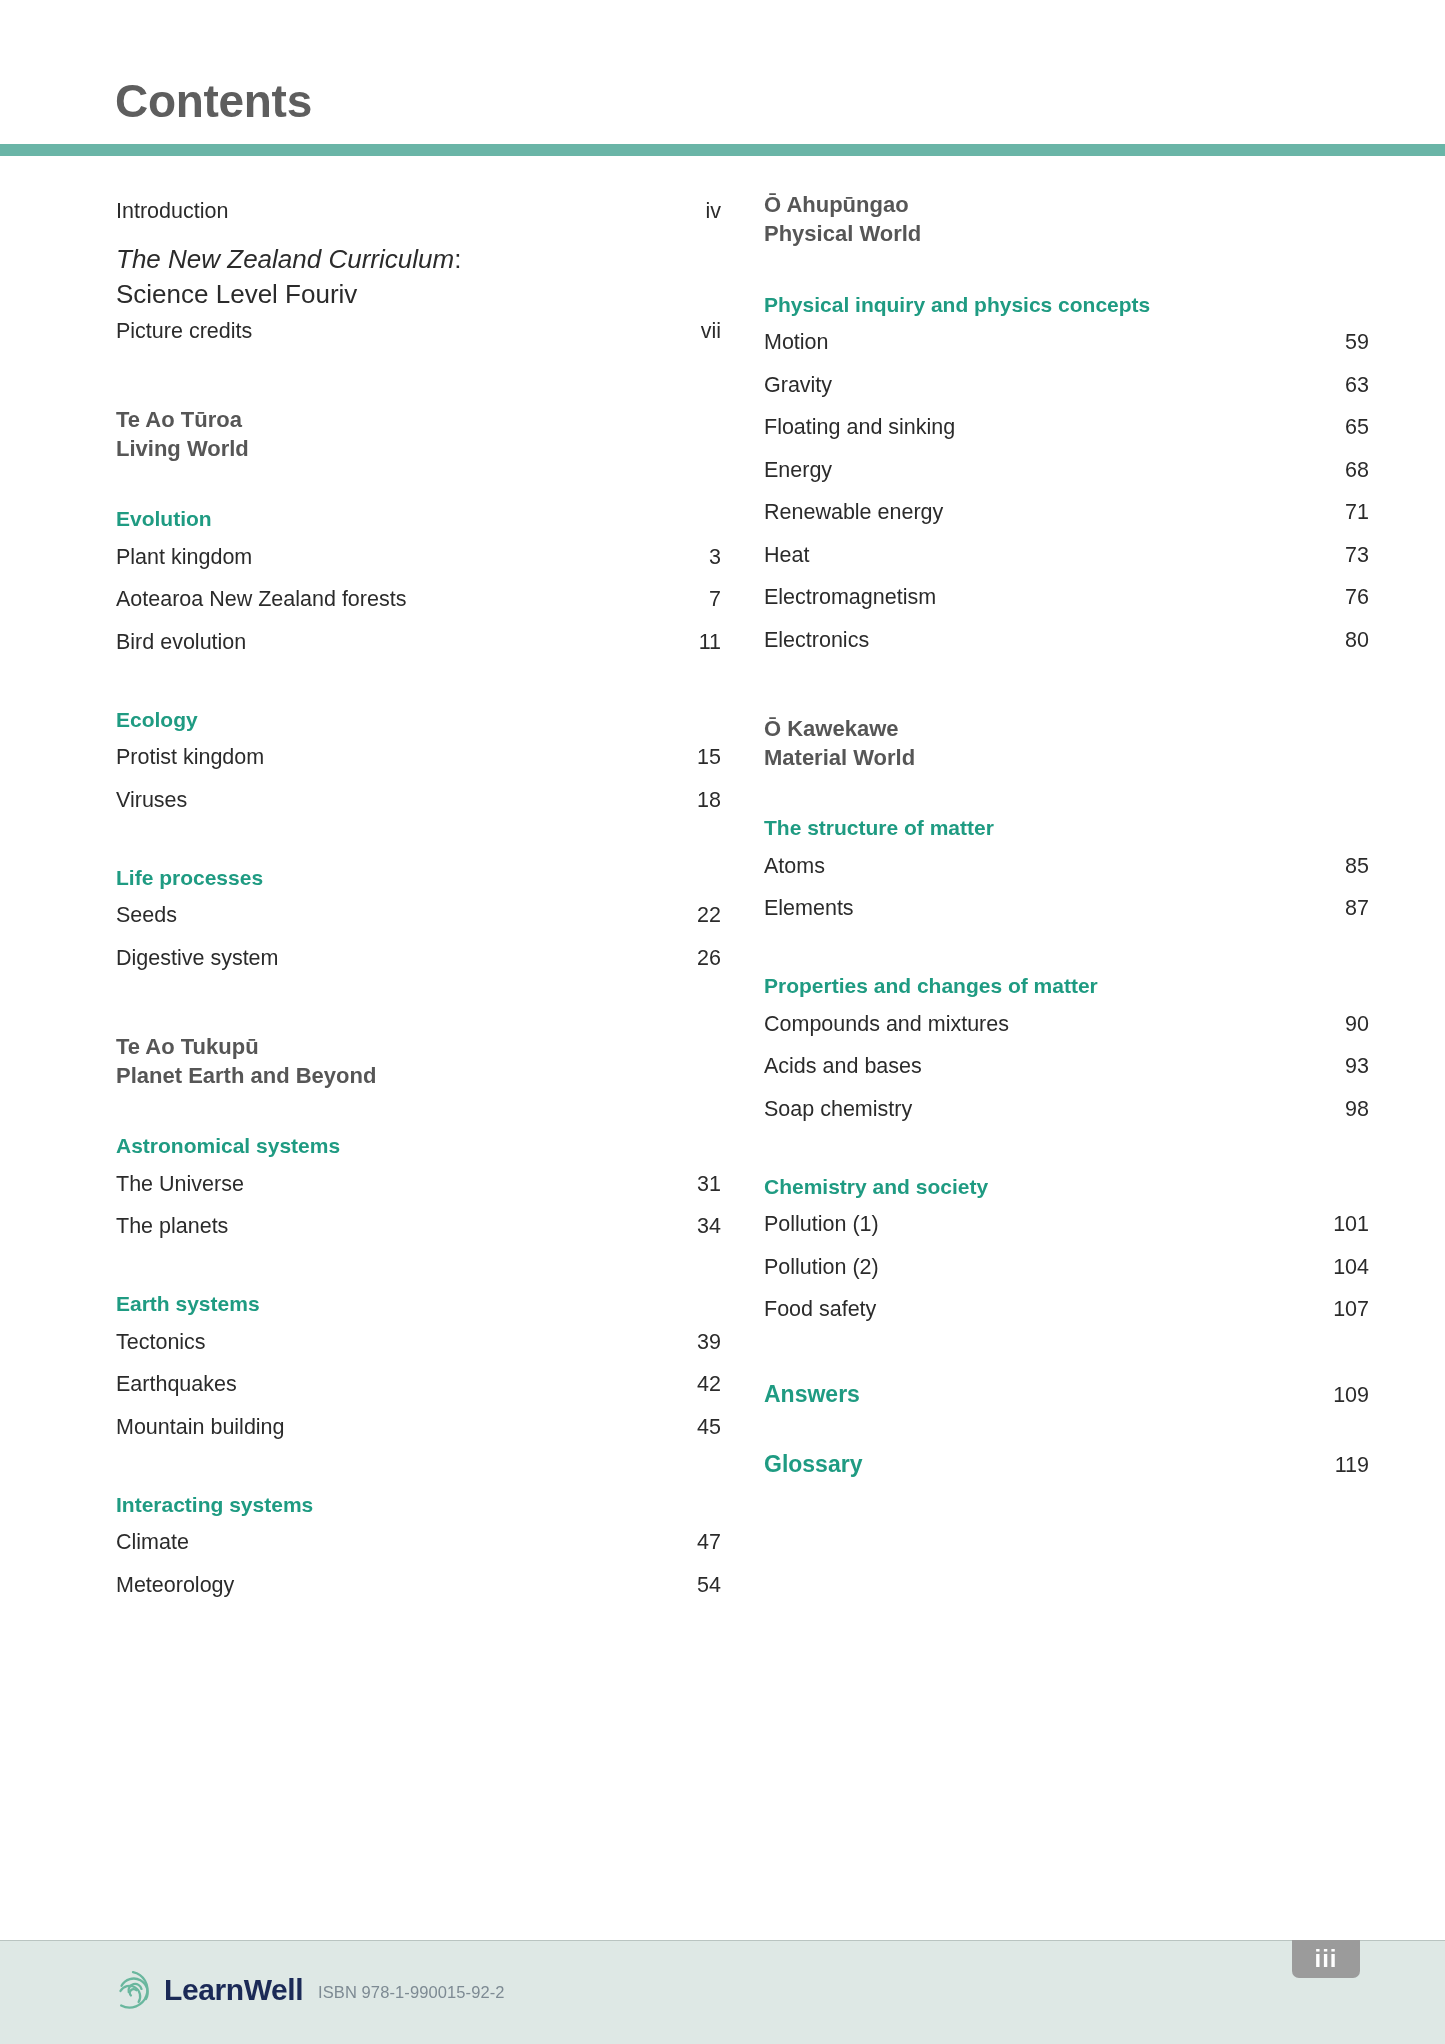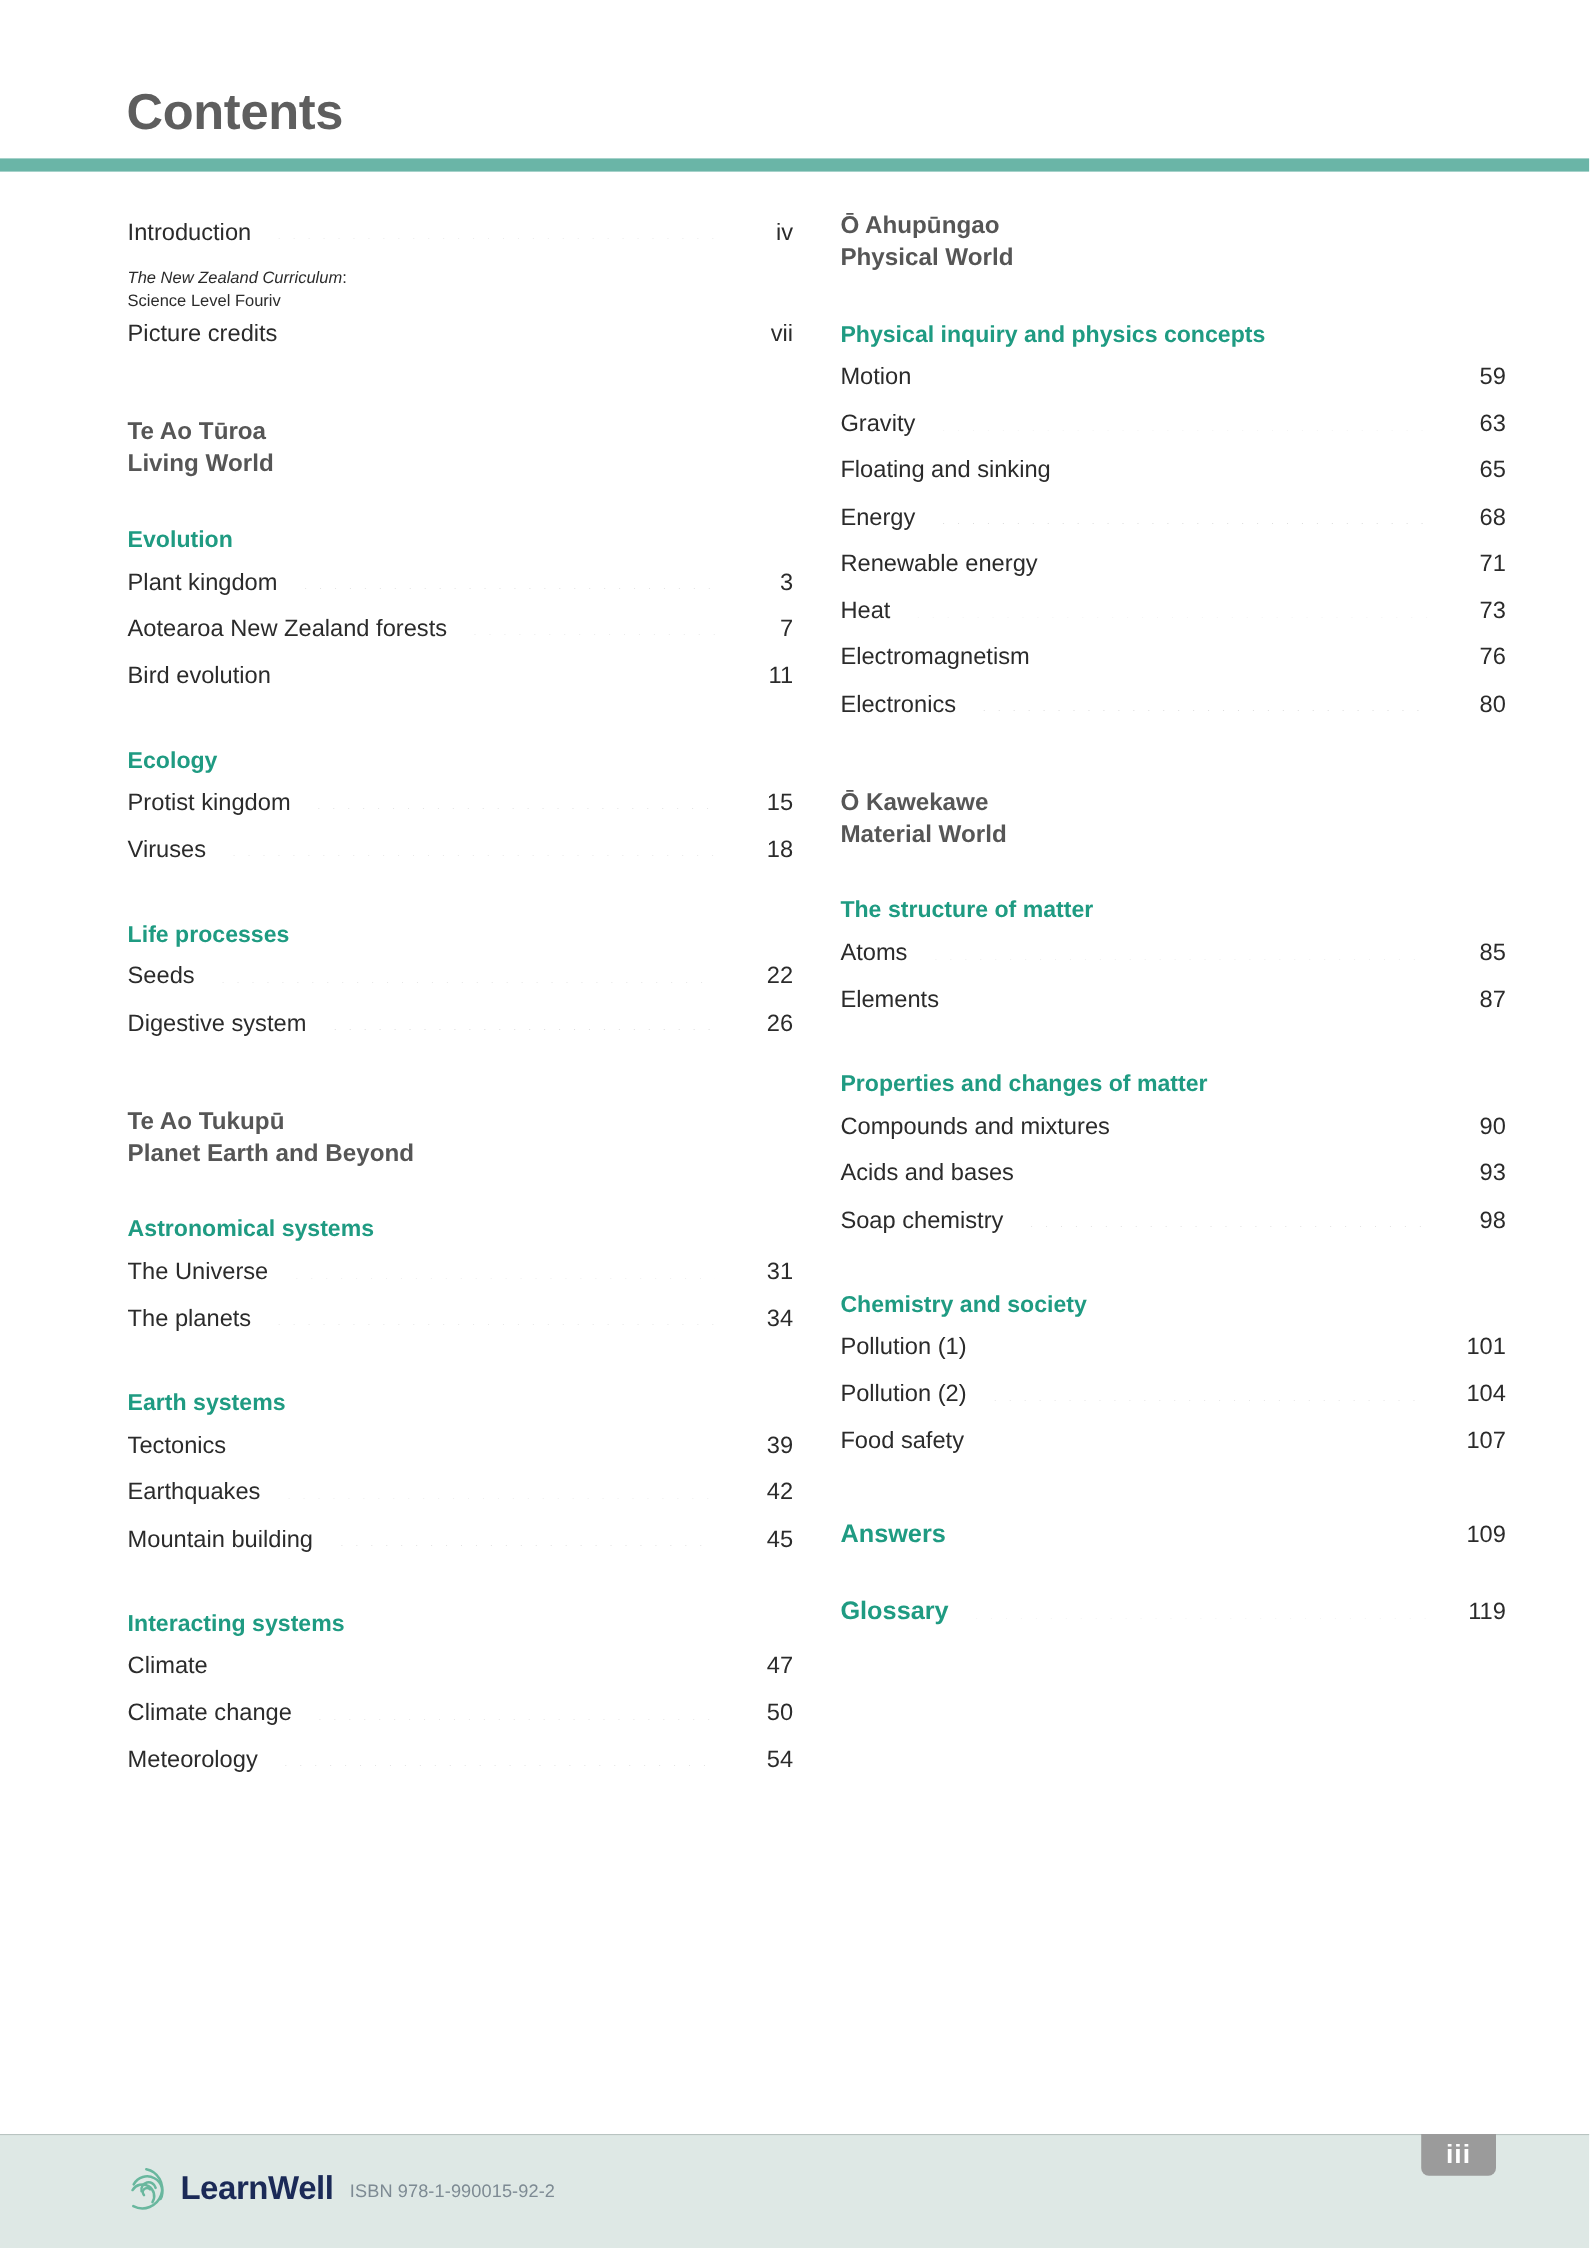--- a/index.html
+++ b/index.html
@@ -104,21 +104,21 @@
 
   .entry .pagenum {
     flex: 0 0 56px;
     text-align: right;
     padding-left: 10px;
     font-variant-numeric: lining-nums;
   }
 
   
   .entry-multiline {
-    font-size: 15px;
+    font-size: 26px;
     color: #2b2b2b;
     padding: 10.5px 0 0 0;
   }
   .entry-multiline .line1 {
     font-style: italic;
     line-height: 1.28;
     white-space: nowrap;
   }
   .entry-multiline .line1 .nonitalic { font-style: normal; }
 
@@ -330,25 +330,20 @@
         <span class="label">Mountain building</span>
         <span class="leader"></span>
         <span class="pagenum">45</span>
       </div>
 
       <div class="topic">Interacting systems</div>
       <div class="entry">
         <span class="label">Climate</span>
         <span class="leader"></span>
         <span class="pagenum">47</span>
-      </div>
-      <div class="entry">
-        <span class="label">Climate change</span>
-        <span class="leader"></span>
-        <span class="pagenum">50</span>
       </div>
       <div class="entry">
         <span class="label">Meteorology</span>
         <span class="leader"></span>
         <span class="pagenum">54</span>
       </div>
 
     </div>
 
     <div class="col col-right">

